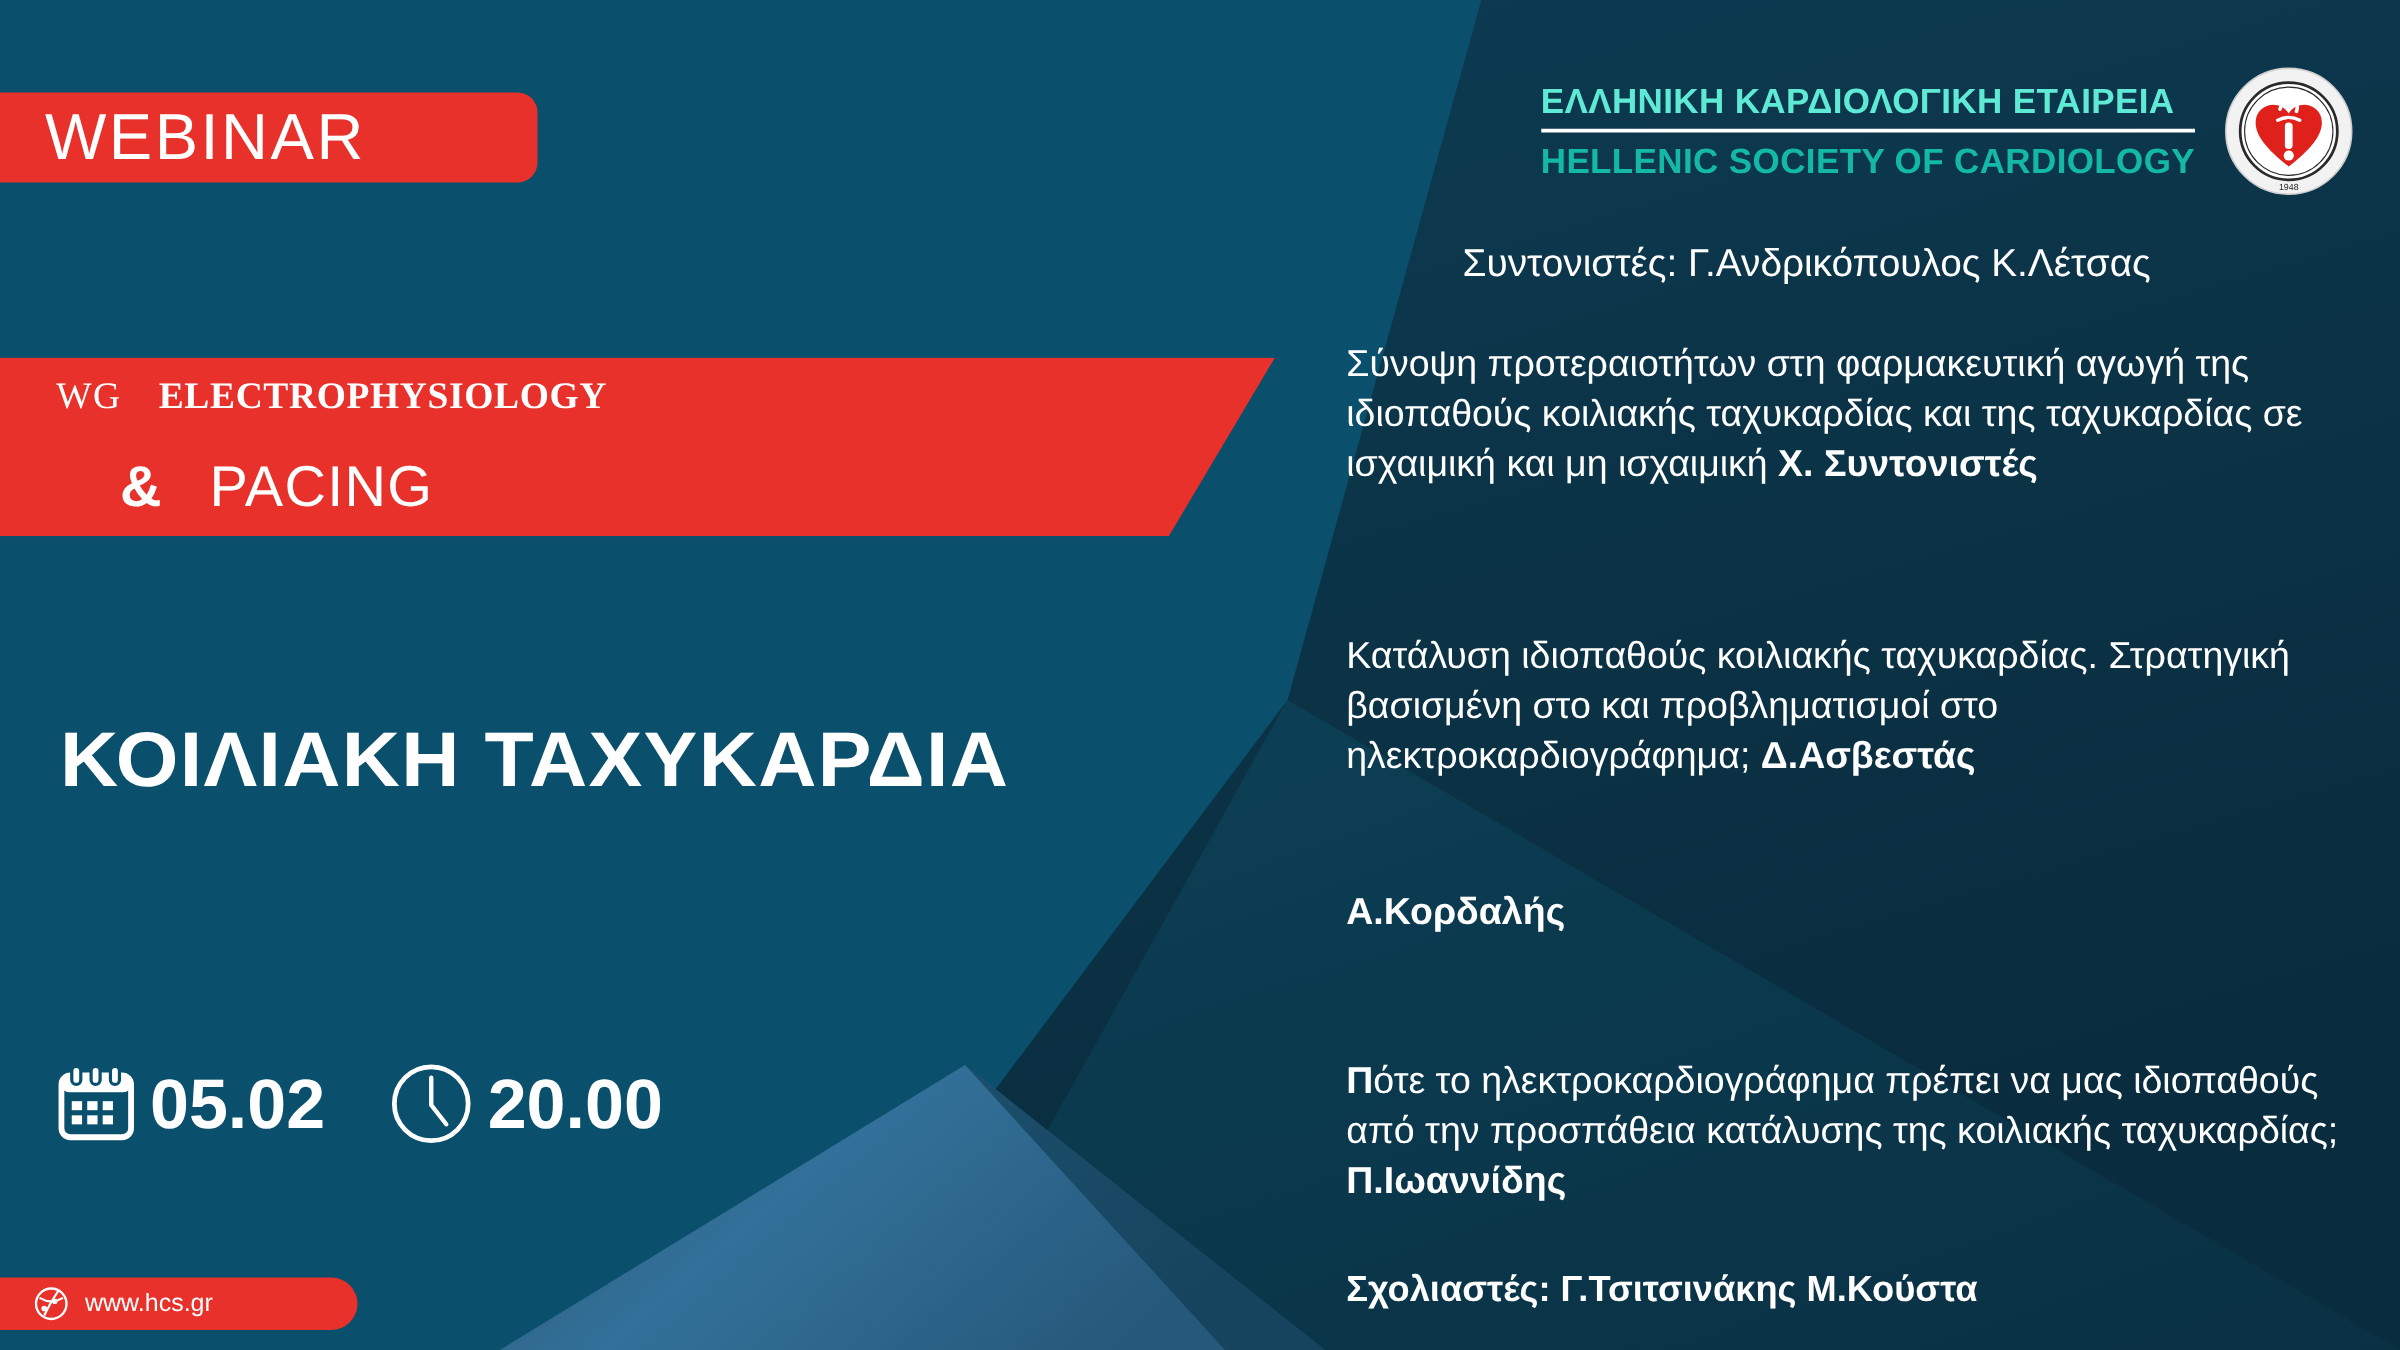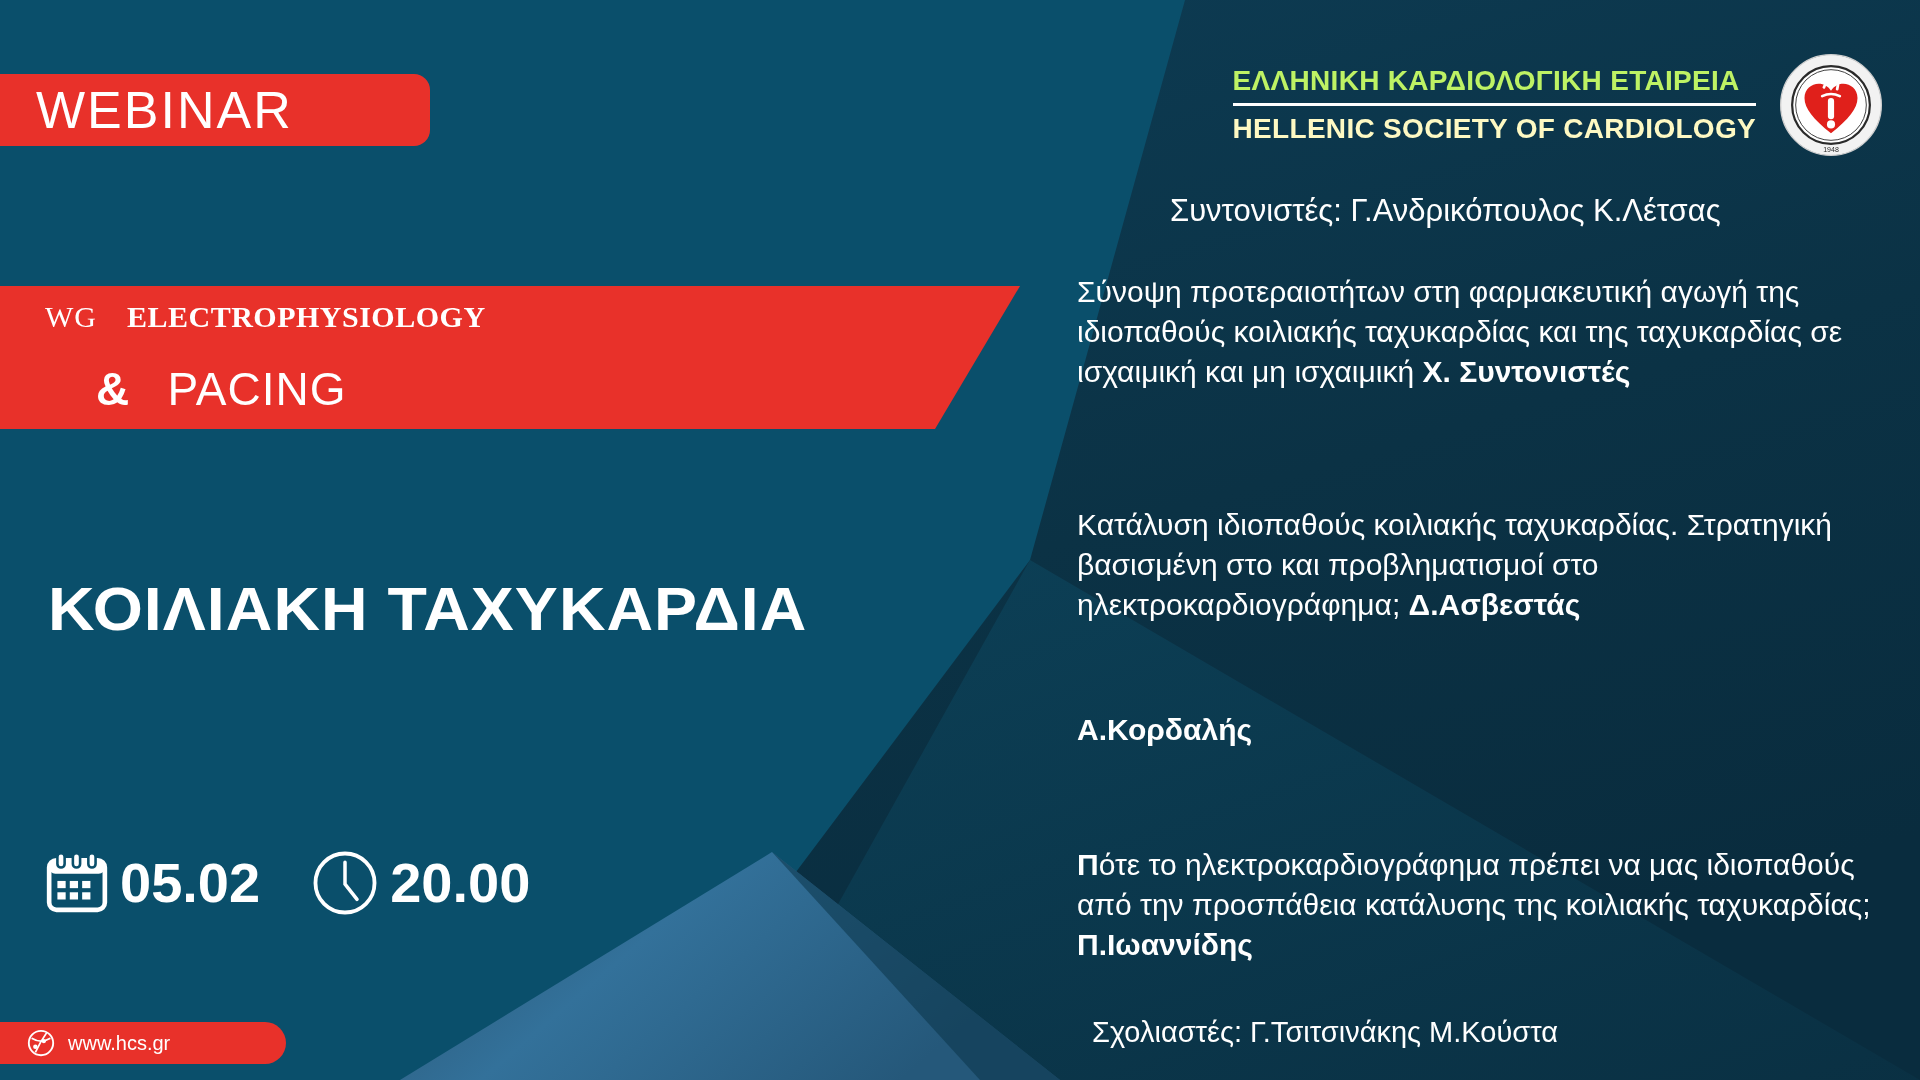--- a/index.html
+++ b/index.html
@@ -66,45 +66,45 @@
     position:absolute;left:-24px;top:1022px;width:310px;height:42px;
     background:#e8312a;border-radius:0 21px 21px 0;
     display:flex;align-items:center;
   }
   #site-pill .txt{color:#fff;font-size:20px;margin-left:12px;}
 
   
   #logo-block{position:absolute;right:36px;top:52px;display:flex;align-items:center;gap:22px;}
   #logo-text{display:flex;flex-direction:column;align-items:flex-start;}
   #logo-text .l1{
-    color:#bef264;font-size:28px;font-weight:bold;letter-spacing:0.3px;white-space:nowrap;
+    color:#5eead4;font-size:28px;font-weight:bold;letter-spacing:0.3px;white-space:nowrap;
     font-family:"Liberation Sans Narrow","Liberation Sans",sans-serif;
   }
   #logo-text .rule{width:100%;height:3px;background:#fff;margin:6px 0 7px 0;}
   #logo-text .l2{
-    color:#fef9c3;font-size:28px;font-weight:bold;letter-spacing:0.3px;white-space:nowrap;
+    color:#14b8a6;font-size:28px;font-weight:bold;letter-spacing:0.3px;white-space:nowrap;
     font-family:"Liberation Sans Narrow","Liberation Sans",sans-serif;
   }
 
   
   #right-panel{position:absolute;left:1065px;top:0;width:860px;height:1080px;}
   .moderators{
     position:absolute;left:105px;top:192px;color:#fff;font-size:31px;
     white-space:nowrap;line-height:1.2;
   }
   .talk{position:absolute;left:12px;color:#fff;font-size:30px;line-height:1.33;width:840px;}
   .talk .nm{font-weight:bold;}
   .talk .lead{font-weight:bold;}
   #talk-1{top:272px;}
   #talk-2{top:505px;}
   #talk-3{top:670px;}
   #talk-4{top:845px;}
   #commentators{
     position:absolute;left:12px;top:1016px;color:#fff;font-size:29px;
-    font-weight:normal;white-space:nowrap;margin-left:15px;
+    font-weight:bold;white-space:nowrap;
   }
 
   .ic{display:block;}
 </style>
 </head>
 <body>
 
 <div id="poster">
 
   <svg class="geo" viewBox="0 0 1920 1080" preserveAspectRatio="none">

